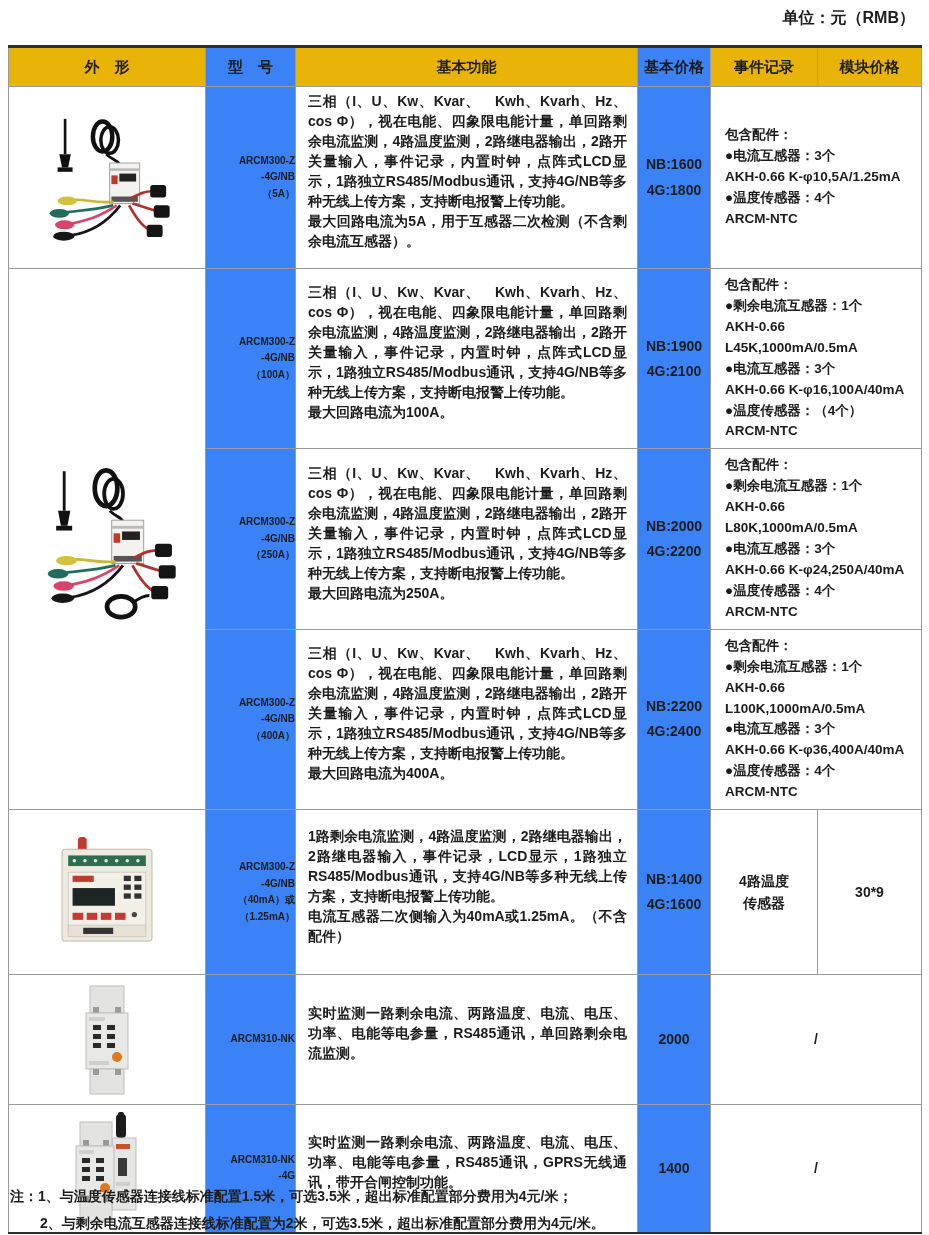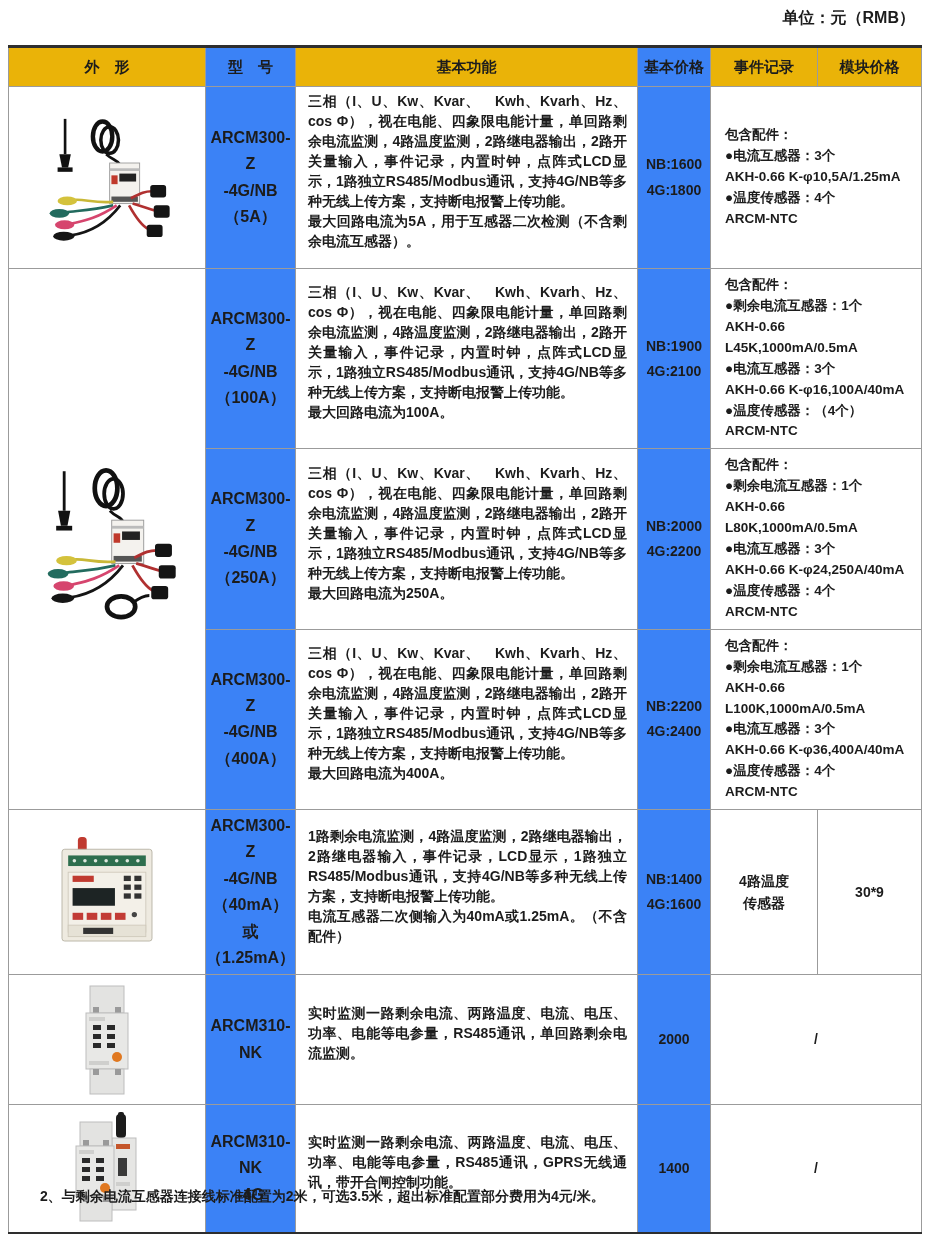--- a/index.html
+++ b/index.html
@@ -15,21 +15,21 @@
   table.price-table{
     position:absolute;left:8px;top:45px;width:913px;
     table-layout:fixed;border-collapse:collapse;
     border-top:3px solid #2e2e2e;border-bottom:2px solid #2e2e2e;
     border-left:1px solid #9b9b9b;border-right:1px solid #9b9b9b;
   }
   td,th{border:1px solid #9b9b9b;vertical-align:middle;padding:0;}
   th{font-size:15px;font-weight:700;text-align:center;background:#eab308;}
   .gray{background:#3b82f6;}
   .pre{white-space:pre-line;}
-  .model-cell{font-size:16px;font-weight:700;text-align:center;line-height:1.65;margin-top:28px;}
+  .model-cell{font-size:10px;font-weight:700;text-align:right;line-height:1.65;margin-top:28px;}
   .func-cell{
     font-size:14px;font-weight:700;line-height:20px;
     text-align:justify;padding:4px 10px 17px 12px;
   }
   .price-cell{font-size:14px;font-weight:700;text-align:center;line-height:1.8;margin-left:45px;}
   .opt-cell{
     font-size:13.5px;font-weight:700;line-height:1.55;
     padding:6px 4px 6px 14px;text-align:left;
   }
   .opt-center{font-size:14px;font-weight:700;text-align:center;line-height:1.6;}
@@ -292,14 +292,15 @@
     <td class="gray model-cell pre">ARCM310-NK
 -4G</td>
     <td class="func-cell pre">实时监测一路剩余电流、两路温度、电流、电压、功率、电能等电参量，RS485通讯，GPRS无线通讯，带开合闸控制功能。</td>
     <td class="gray price-cell pre">1400</td>
     <td class="opt-center" colspan="2">/</td>
   </tr>
 </tbody>
   </table>
 
 <div class="notes">
+  <div class="n1">注：1、与温度传感器连接线标准配置1.5米，可选3.5米，超出标准配置部分费用为4元/米；</div>
   <div class="n2">2、与剩余电流互感器连接线标准配置为2米，可选3.5米，超出标准配置部分费用为4元/米。</div>
 </div>
 
 </body></html>

